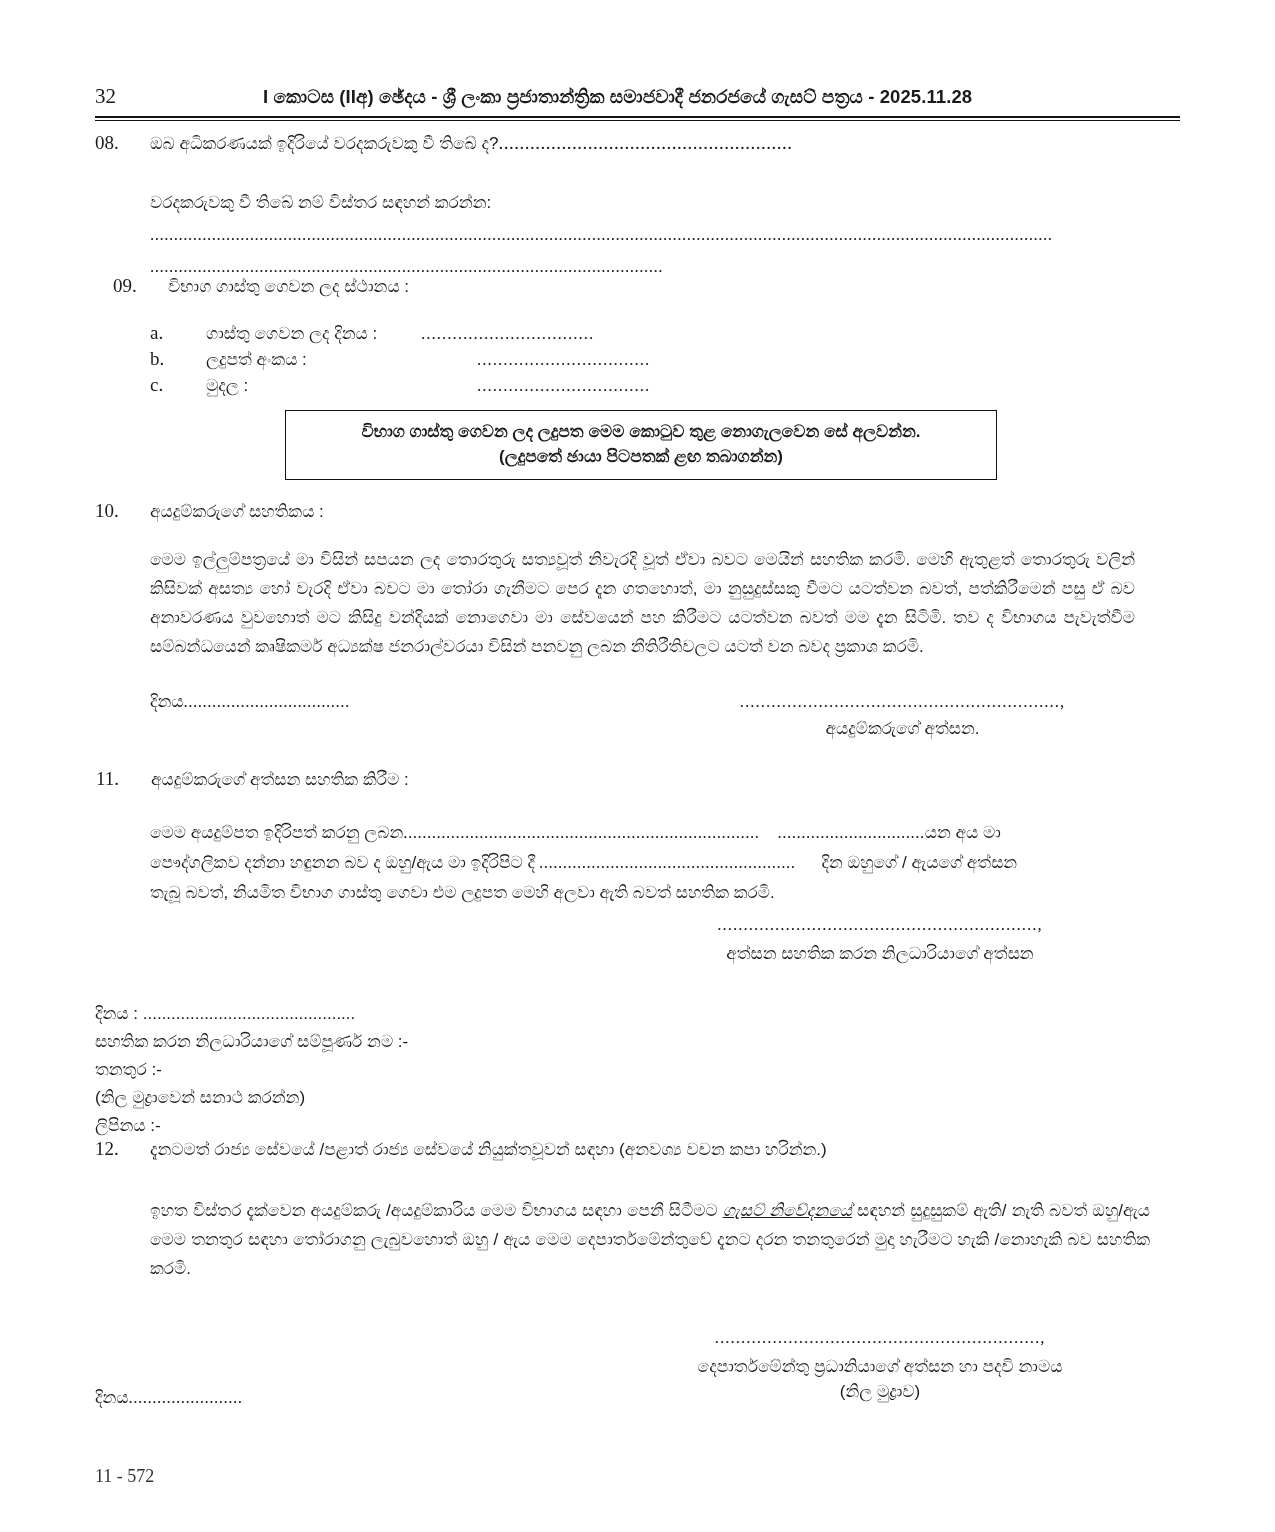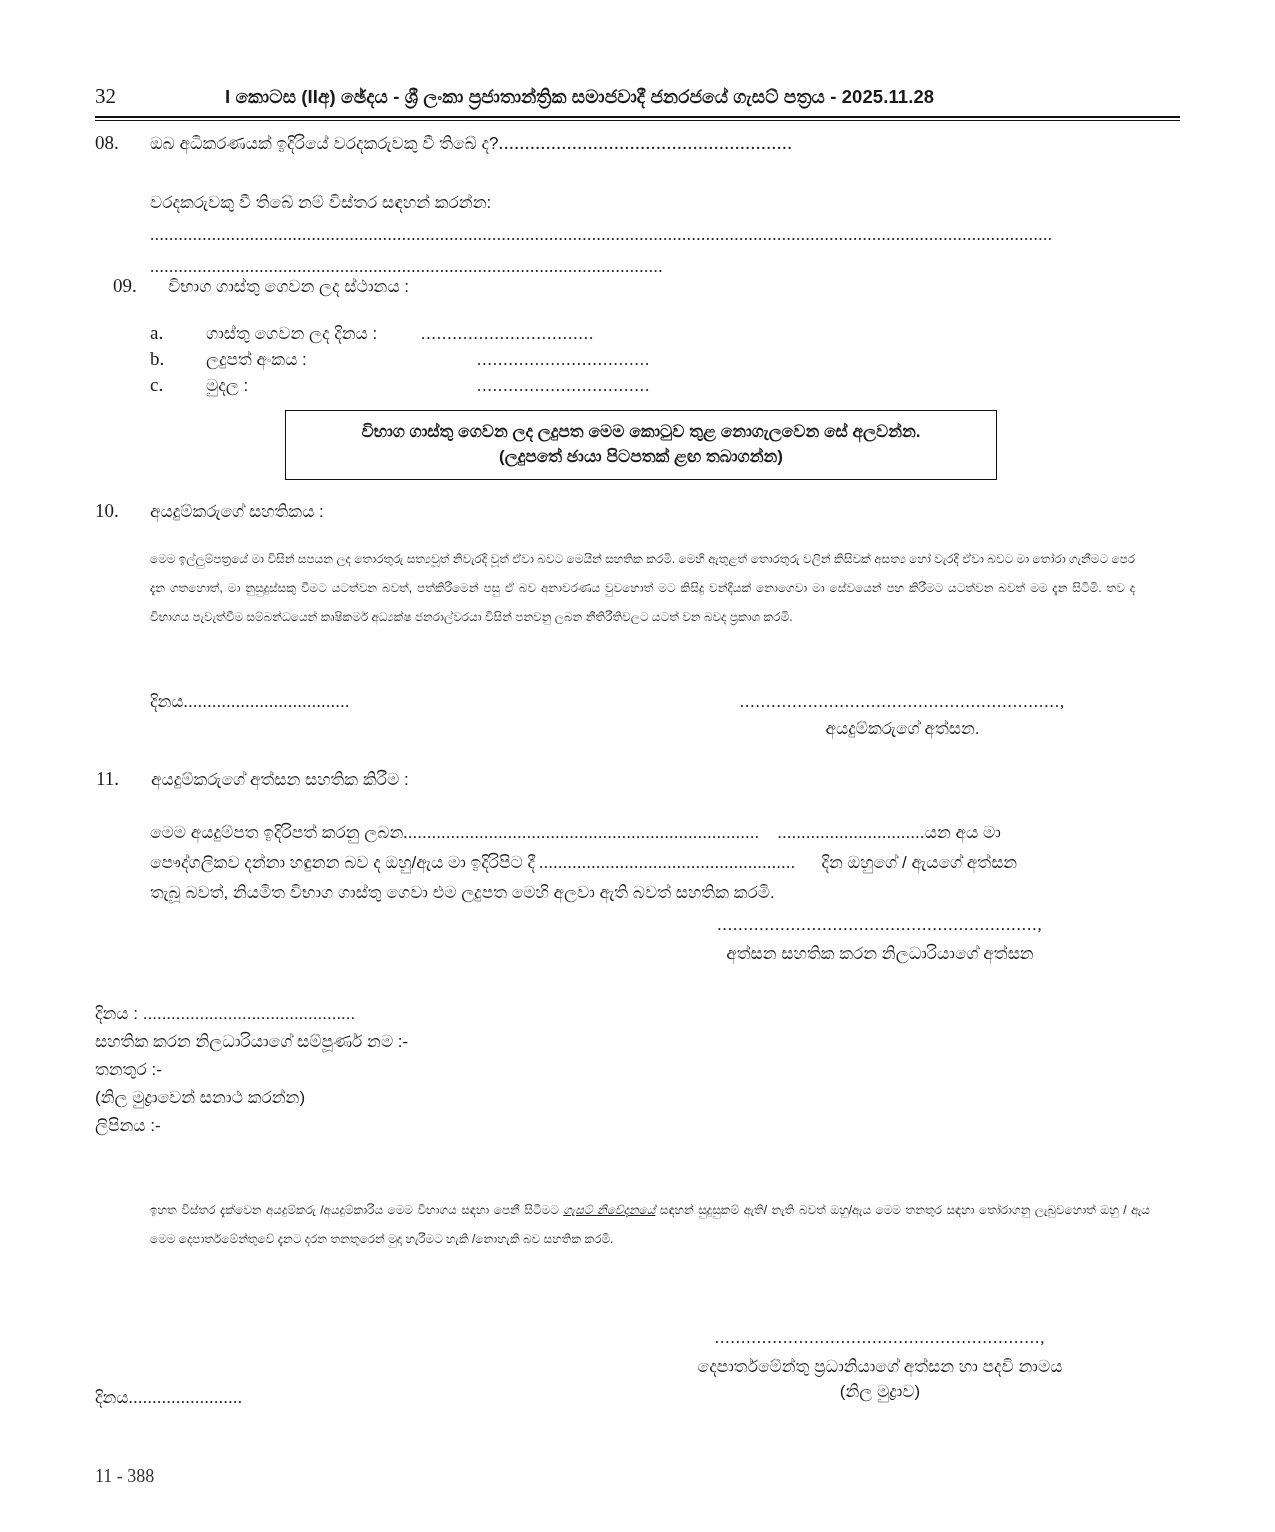--- a/index.html
+++ b/index.html
@@ -25,20 +25,21 @@
   }
 
   
   .header {
     position: absolute;
     left: 95px;
     top: 84px;
     width: 1085px;
     display: flex;
     align-items: baseline;
+    gap: 38px;
   }
   .header .pageno {
     font-size: 21px;
     font-family: "Liberation Serif", serif;
     width: 130px;
     flex: 0 0 130px;
   }
   .header .htitle {
     font-size: 18.5px;
     font-weight: bold;
@@ -76,21 +77,21 @@
     flex: 0 0 55px;
     font-family: "Liberation Serif", serif;
     font-size: 19px;
   }
   .q-body { flex: 1 1 auto; }
 
   .dots-inline { letter-spacing: 0.5px; }
 
   .para {
     font-family: "Liberation Sans", "DejaVu Sans", sans-serif;
-    font-size: 12px;
+    font-size: 17px;
     line-height: 29px;
     text-align: justify;
   }
 
   
   .sub-row {
     display: flex;
     align-items: baseline;
     margin-bottom: 4px;
   }
@@ -268,30 +269,36 @@
   </div>
 
   <div class="block left-labels" style="left:95px; top:1000px; width:620px;">
     <div>දිනය : .............................................</div>
     <div>සහතික කරන නිලධාරියාගේ සම්පූර්ණ නම :-</div>
     <div>තනතුර :-</div>
     <div>(නිල මුද්‍රාවෙන් සනාථ කරන්න)</div>
     <div>ලිපිනය :-</div>
   </div>
 
+  <div class="block" style="left:95px; top:1138px; width:1085px;">
+    <div class="q-row">
+      <span class="q-num">12.</span>
+      <span class="q-body sin">දැනටමත් රාජ්‍ය සේවයේ /පළාත් රාජ්‍ය සේවයේ නියුක්තවූවන් සඳහා (අනවශ්‍ය වචන කපා හරින්න.)</span>
+    </div>
+  </div>
 
   <div class="block para" style="left:150px; top:1196px; width:1000px;">
     <span>ඉහත විස්තර දැක්වෙන අයදුම්කරු /අයදුම්කාරිය මෙම විභාගය සඳහා පෙනී සිටීමට </span><span class="italic-sin">ගැසට් නිවේදනයේ</span><span> සඳහන් සුදුසුකම් ඇති/ නැති බවත් ඔහු/ඇය මෙම තනතුර සඳහා තෝරාගනු ලැබුවහොත් ඔහු / ඇය මෙම දෙපාර්තමේන්තුවේ දැනට දරන තනතුරෙන් මුදා හැරීමට හැකි /නොහැකි බව සහතික කරමි.</span>
   </div>
 
   <div class="block centered" style="left:620px; top:1328px; width:520px;">
     <div class="sig-line">..............................................................,</div>
     <div class="sin" style="margin-top:10px;">දෙපාර්තමේන්තු ප්‍රධානියාගේ අත්සන හා පදවි නාමය</div>
     <div class="sin" style="margin-top:8px;">(නිල මුද්‍රාව)</div>
   </div>
 
   <div class="block" style="left:95px; top:1388px;">
     <span class="sin">දිනය</span><span class="num dots-inline" style="font-size:17px;">........................</span>
   </div>
 
-  <div class="footer-code">11 - 388</div>
+  <div class="footer-code">11 - 572</div>
 
 </div>
 
 </body></html>

